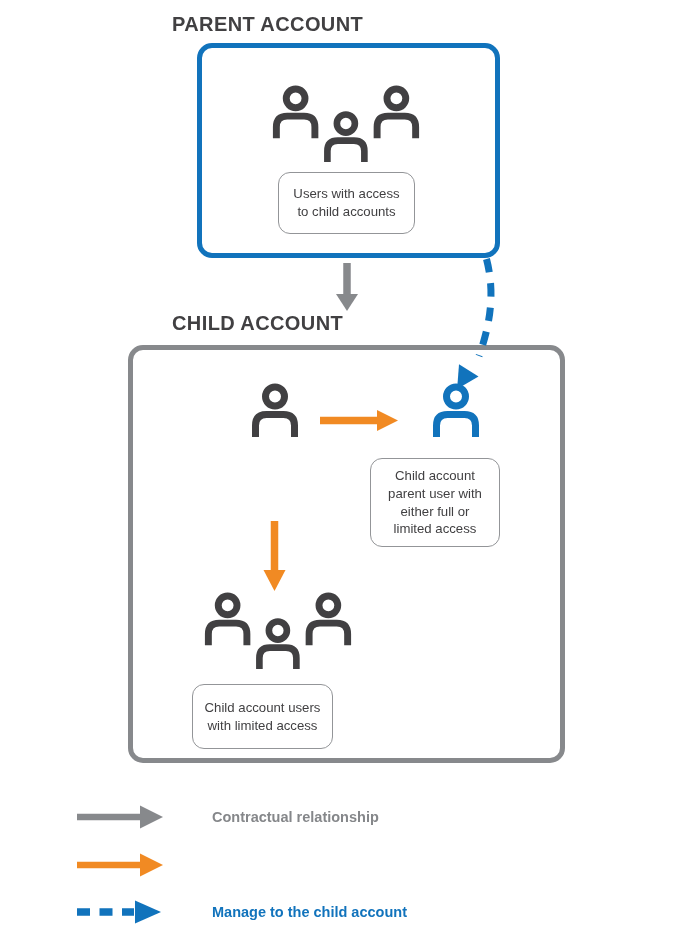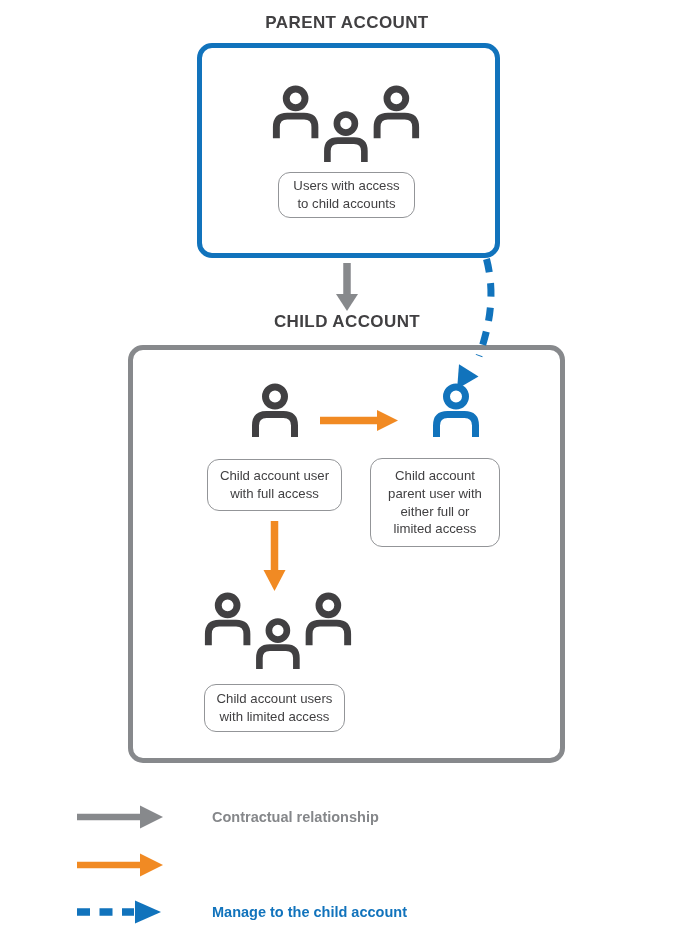--- a/index.html
+++ b/index.html
@@ -7,22 +7,22 @@
     --pill-border:#939598; --legend-gray:#85878a;
   }
   *{box-sizing:border-box;margin:0;padding:0}
   html,body{background:#ffffff}
   body{font-family:"Liberation Sans",sans-serif;}
   .canvas{position:relative;width:694px;height:938px;background:#ffffff;overflow:hidden}
   .abs{position:absolute}
   svg{overflow:visible;display:block}
 
   .section-title{
-    position:absolute;width:350px;text-align:center;
-    font-size:17px;font-weight:bold;color:var(--charcoal);letter-spacing:.4px;
+    position:absolute;width:350px;
+    font-size:20px;font-weight:bold;color:var(--charcoal);letter-spacing:.4px;
   }
   .big-box{position:absolute;background:#fff;border-radius:15px}
   .parent-box{left:197px;top:43px;width:303px;height:215px;border:5px solid var(--blue)}
   .child-box{left:128px;top:345px;width:437px;height:418px;border:5px solid var(--gray)}
 
   .pill{
     position:absolute;background:#fff;border:1.6px solid var(--pill-border);
     border-radius:12px;display:flex;align-items:center;justify-content:center;
     text-align:center;font-size:13.2px;line-height:1.34;color:var(--charcoal);
     white-space:pre-line;padding:4px 6px;
@@ -71,50 +71,48 @@
 
   <svg class="abs" style="left:266px;top:86px" viewBox="0 0 162 84" width="160" height="83">
     <use href="#person-shape" class="pstroke sw7 c-dark" x="2" y="0"></use>
     <use href="#person-shape" class="pstroke sw7 c-dark" x="104" y="0"></use>
     <g transform="translate(54,26) scale(0.96)">
       <use href="#person-shape" class="pstroke sw16 c-white"></use>
       <use href="#person-shape" class="pstroke sw7 c-dark"></use>
     </g>
   </svg>
 
-  <div class="pill" style="left:278px;top:172px;width:137px;height:46px">Users with access
+  <div class="pill" style="left:278px;top:172px;width:137px;height:62px">Users with access
 to child accounts</div>
 
   <div class="big-box child-box"></div>
 
   <svg class="abs" style="left:247px;top:384px" viewBox="0 0 56 56" width="56" height="56">
     <use href="#person-shape" class="pstroke sw7 c-dark"></use>
   </svg>
 
   <svg class="abs" style="left:428px;top:384px" viewBox="0 0 56 56" width="56" height="56">
     <use href="#person-shape" class="pstroke sw7 c-blue"></use>
   </svg>
 
-  <div class="pill" style="left:207px;top:459px;width:135px;height:52px">Child account user
-with full access</div>
   <div class="pill" style="left:370px;top:458px;width:130px;height:89px">Child account
 parent user with
 either full or
 limited access</div>
 
   <svg class="abs" style="left:198px;top:593px" viewBox="0 0 162 84" width="160" height="83">
     <use href="#person-shape" class="pstroke sw7 c-dark" x="2" y="0"></use>
     <use href="#person-shape" class="pstroke sw7 c-dark" x="104" y="0"></use>
     <g transform="translate(54,26) scale(0.96)">
       <use href="#person-shape" class="pstroke sw16 c-white"></use>
       <use href="#person-shape" class="pstroke sw7 c-dark"></use>
     </g>
   </svg>
 
-  <div class="pill" style="left:204px;top:684px;width:141px;height:48px">Child account users
+  <div class="pill" style="left:192px;top:684px;width:141px;height:65px">Child account users
 with limited access</div>
 
   <svg class="abs" style="left:0;top:0" width="694" height="938" viewBox="0 0 694 938">
 
     <g>
       <line class="shaft-gray" x1="347" y1="263" x2="347" y2="296"></line>
       <polygon class="head-gray" points="336,294 358,294 347,311"></polygon>
     </g>
 
     <g>

